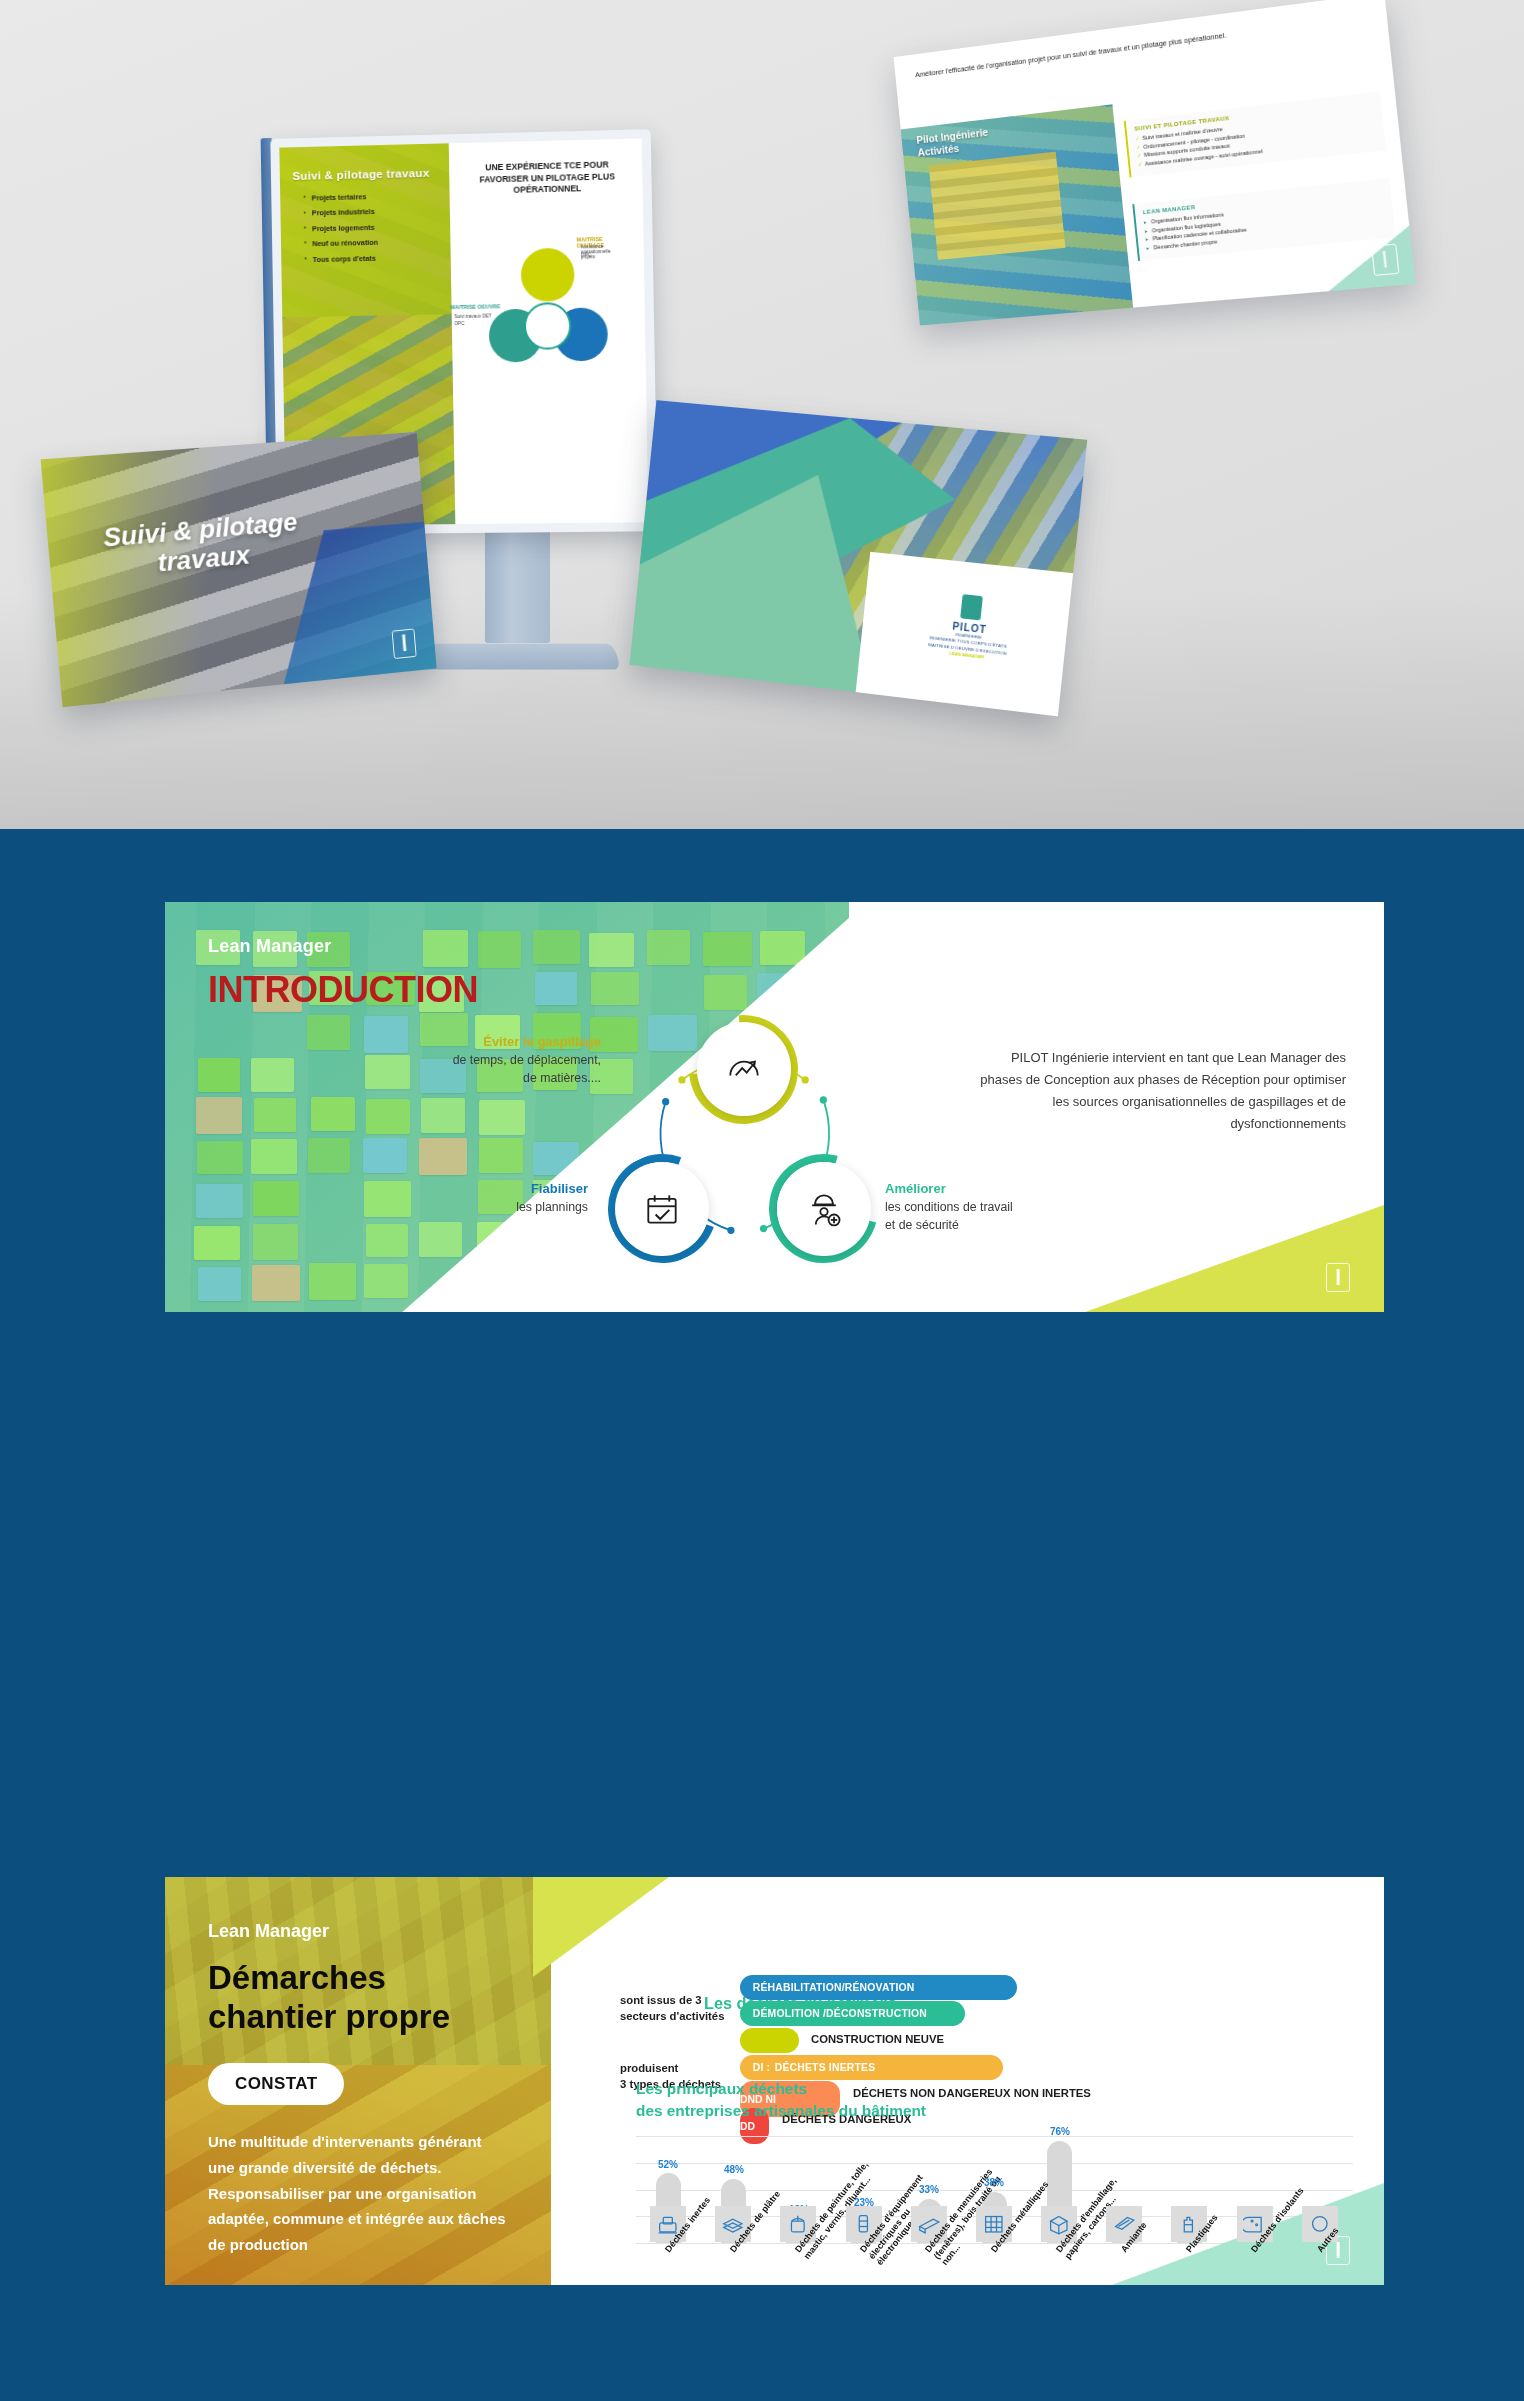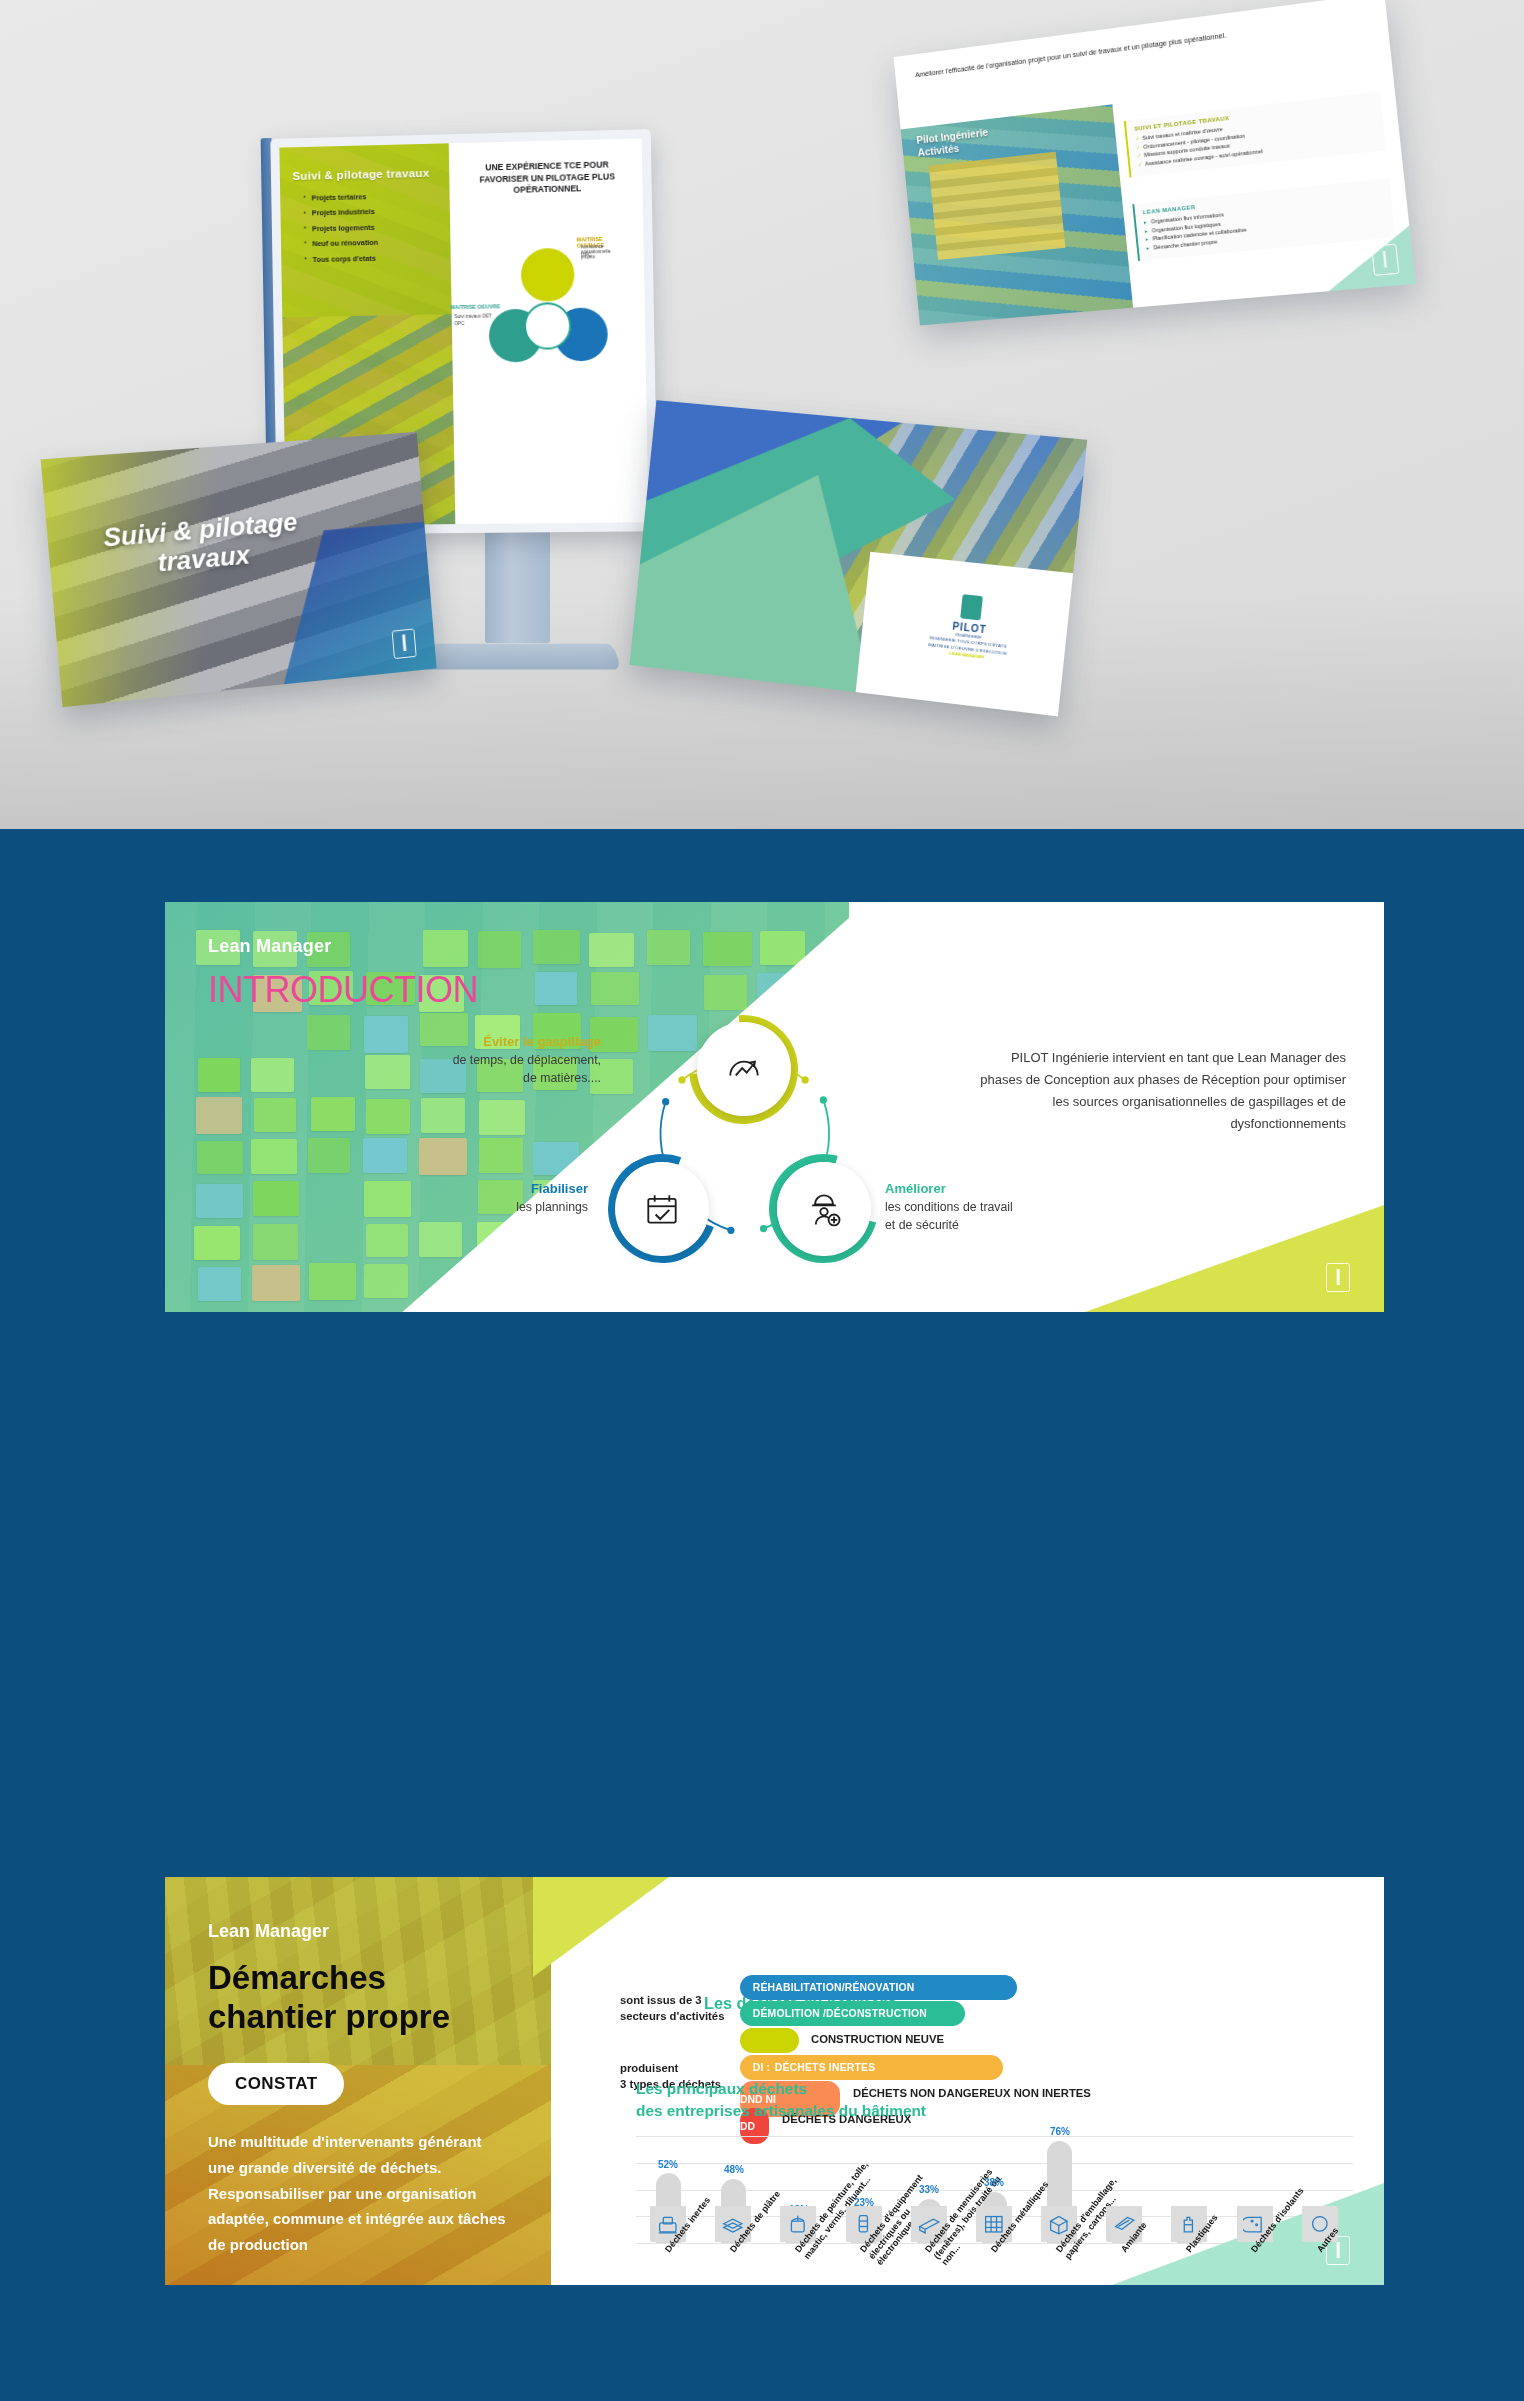--- a/index.html
+++ b/index.html
@@ -213,21 +213,21 @@
   }
   .s2-ribbon {
     position: absolute; left: 0; top: 0; width: 23.6px; height: 410px; background: #0c4e7e;
   }
   .s2-kicker {
     position: absolute; left: 67px; top: 34px;
     color: #fff; font-size: 18px; font-weight: bold; letter-spacing: 0.2px;
   }
   .s2-title {
     position: absolute; left: 67px; top: 67px;
-    color: #ec4899; font-size: 36px; font-weight: 400; letter-spacing: -0.5px;
+    color: #b91c1c; font-size: 36px; font-weight: 700; letter-spacing: -0.5px;
   }
   .s2-head {
     position: absolute; right: 38px; top: 38px; width: 508px;
     text-align: right; font-size: 17px; font-weight: 800; color: #111;
     line-height: 1.32; letter-spacing: -0.1px;
   }
   .s2-para {
     position: absolute; right: 38px; top: 145px; width: 372px;
     text-align: right; font-size: 13px; color: #3a3a3a; line-height: 1.7;
   }

